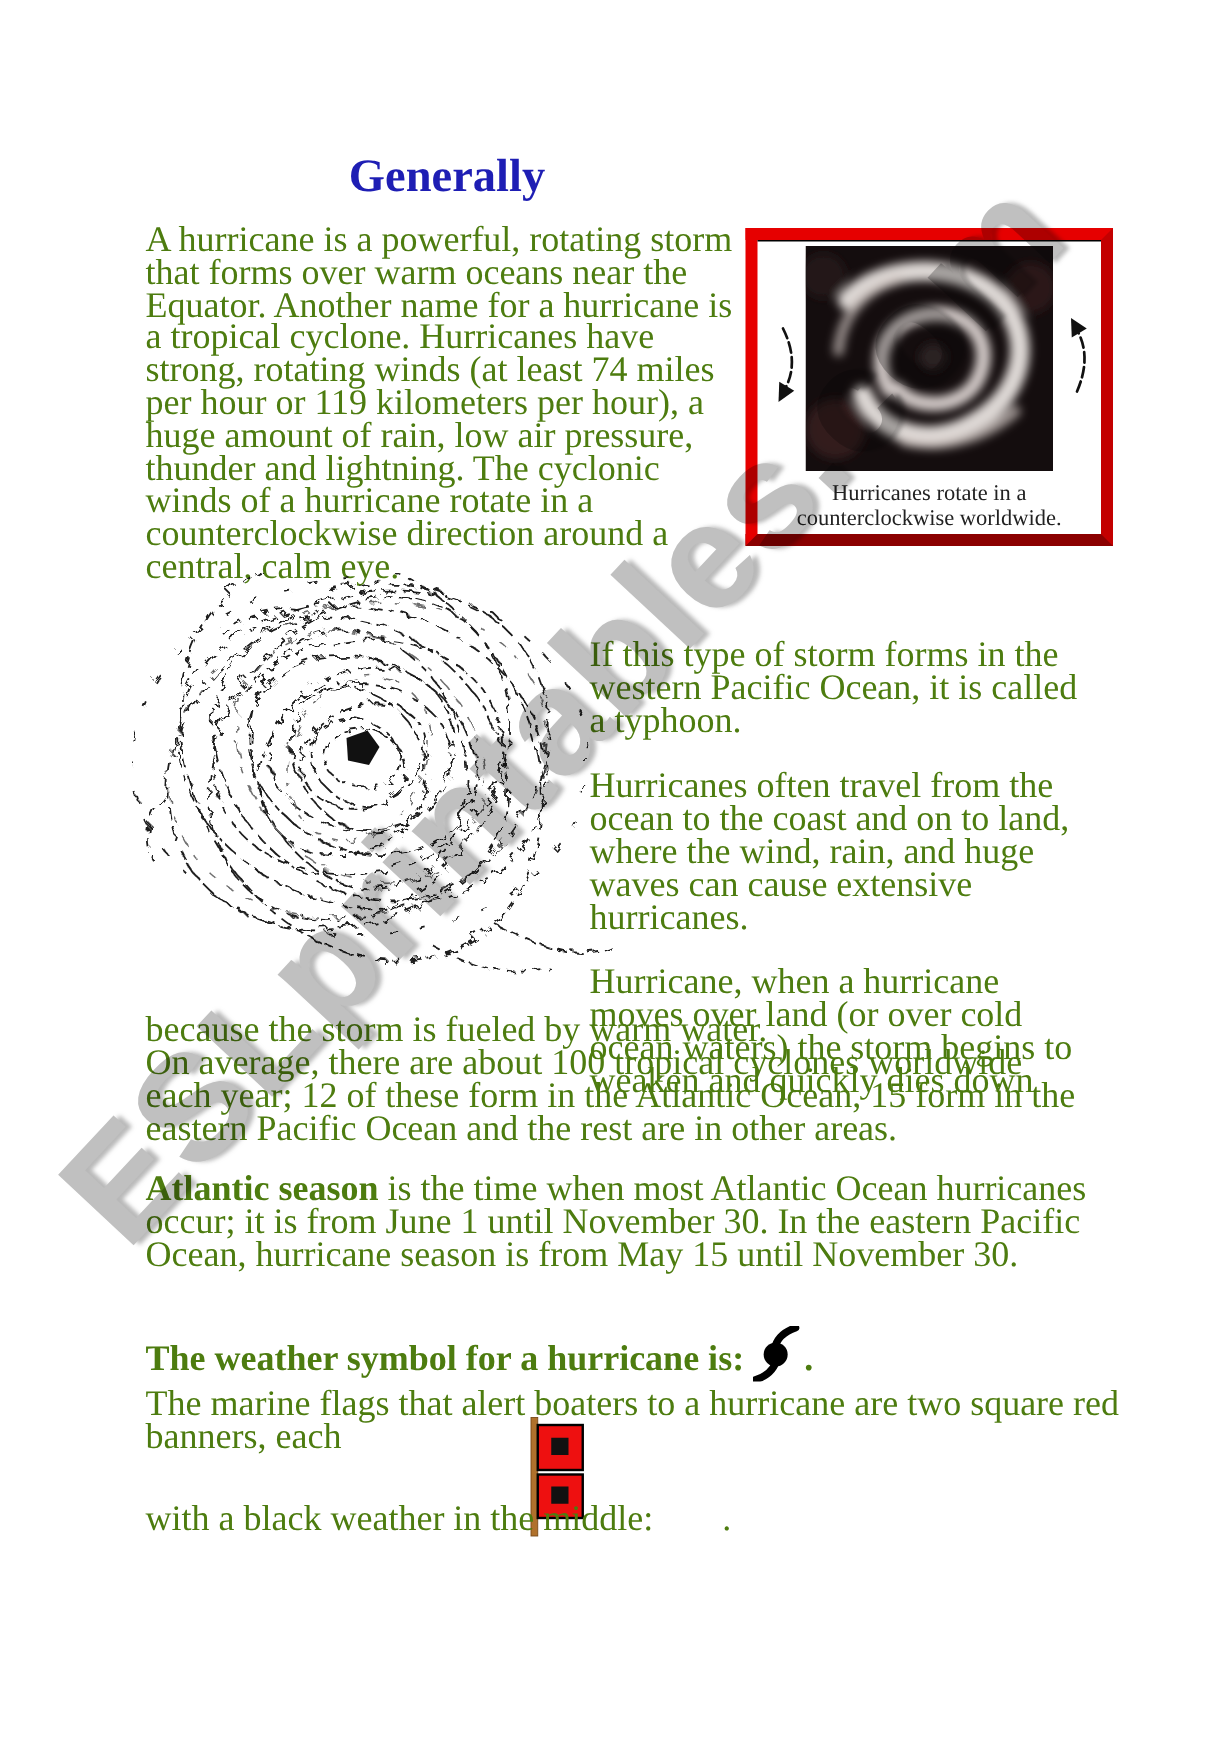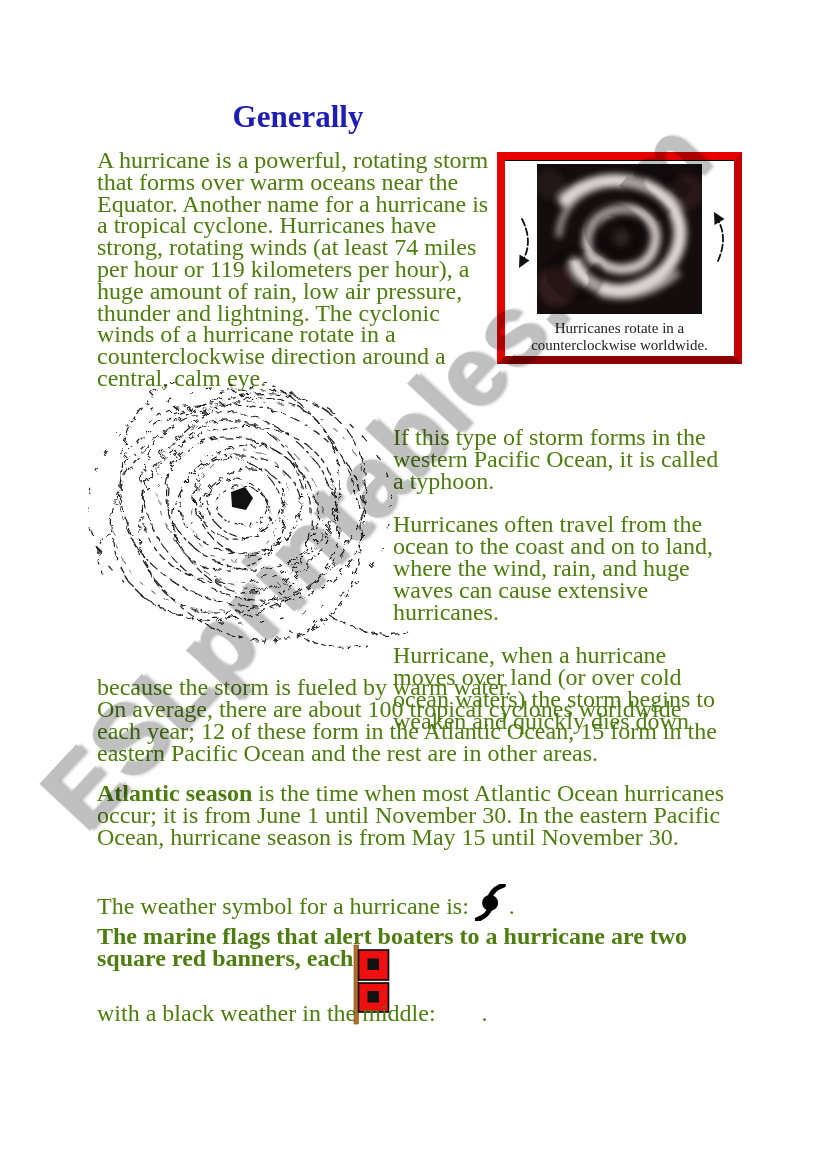--- a/index.html
+++ b/index.html
@@ -49,25 +49,25 @@
   .arrows-overlay{position:absolute;inset:0;pointer-events:none;}
   
   .right-col{left:393px;top:427px;width:340px;}
   .right-col p{margin:0 0 22px 0;}
   .continuation{left:97px;top:657px;width:640px;margin-top:20px;}
   .para-average{left:97px;top:699px;width:634px;margin:0;}
   .para-season{left:97px;top:783px;width:634px;margin:0;}
   .bold-lead{font-weight:bold;}
   .symbol-line{
     left:97px;top:884px;
-    display:flex;align-items:flex-end;
+    display:flex;align-items:flex-end;font-weight:bold;
   }
   .symbol-line .txt{white-space:pre;}
   .hurricane-symbol{margin:0 2px -3px 6px;}
-  .flags-line{left:97px;top:926px;width:650px;margin:0;font-weight:bold;}
+  .flags-line{left:97px;top:926px;width:650px;margin:0;}
   .flags-line2{
     left:97px;top:1003px;
     display:flex;align-items:flex-end;
   }
   .flag-gap{width:46px;}
   .flag-graphic{left:351px;top:944px;}
   .sketch{left:88px;top:382px;}
   
   .watermark{
     left:18px;top:773px;

